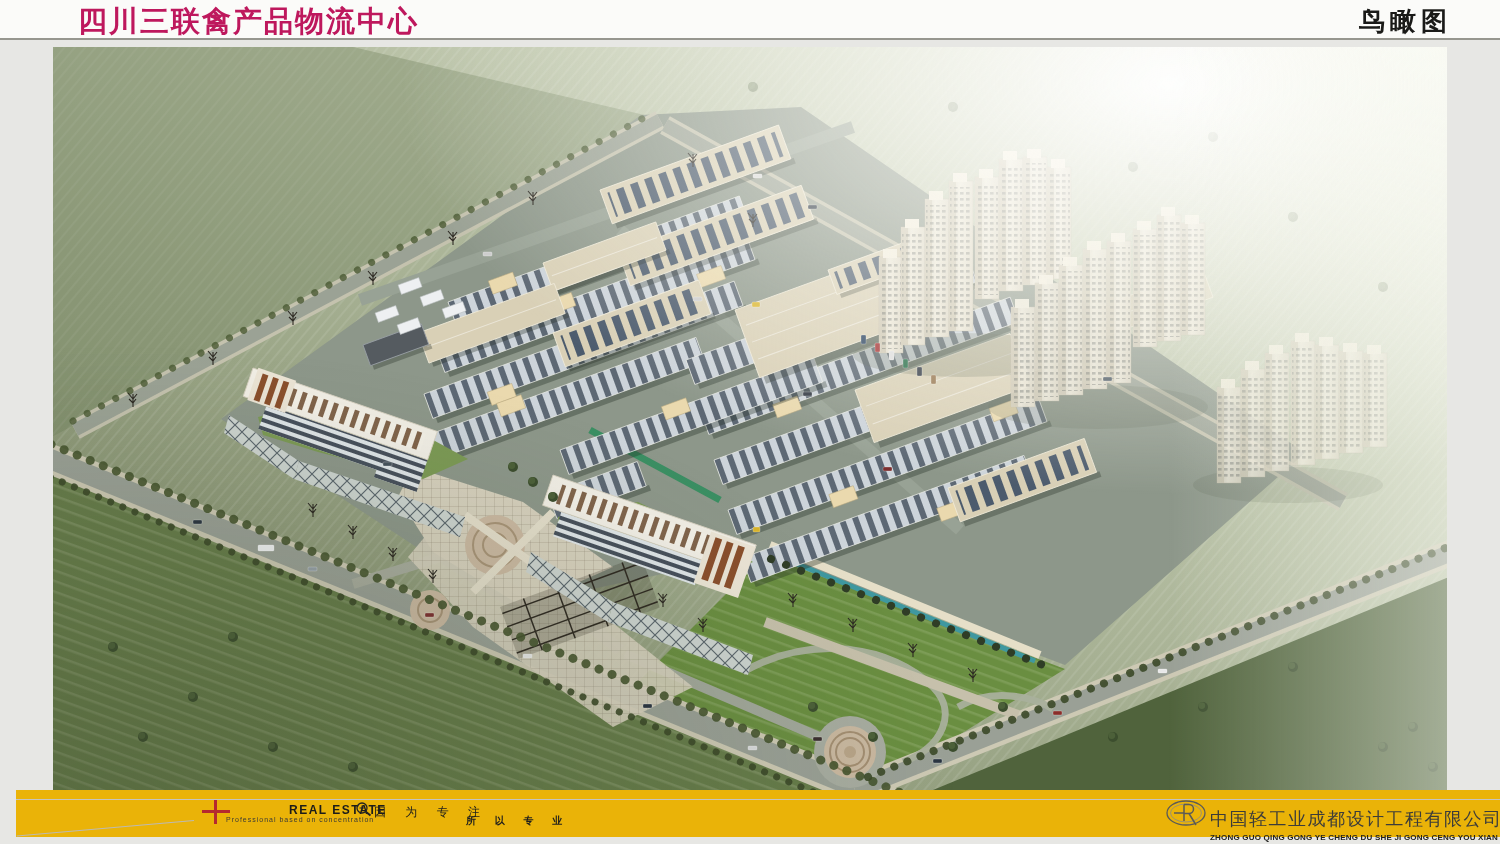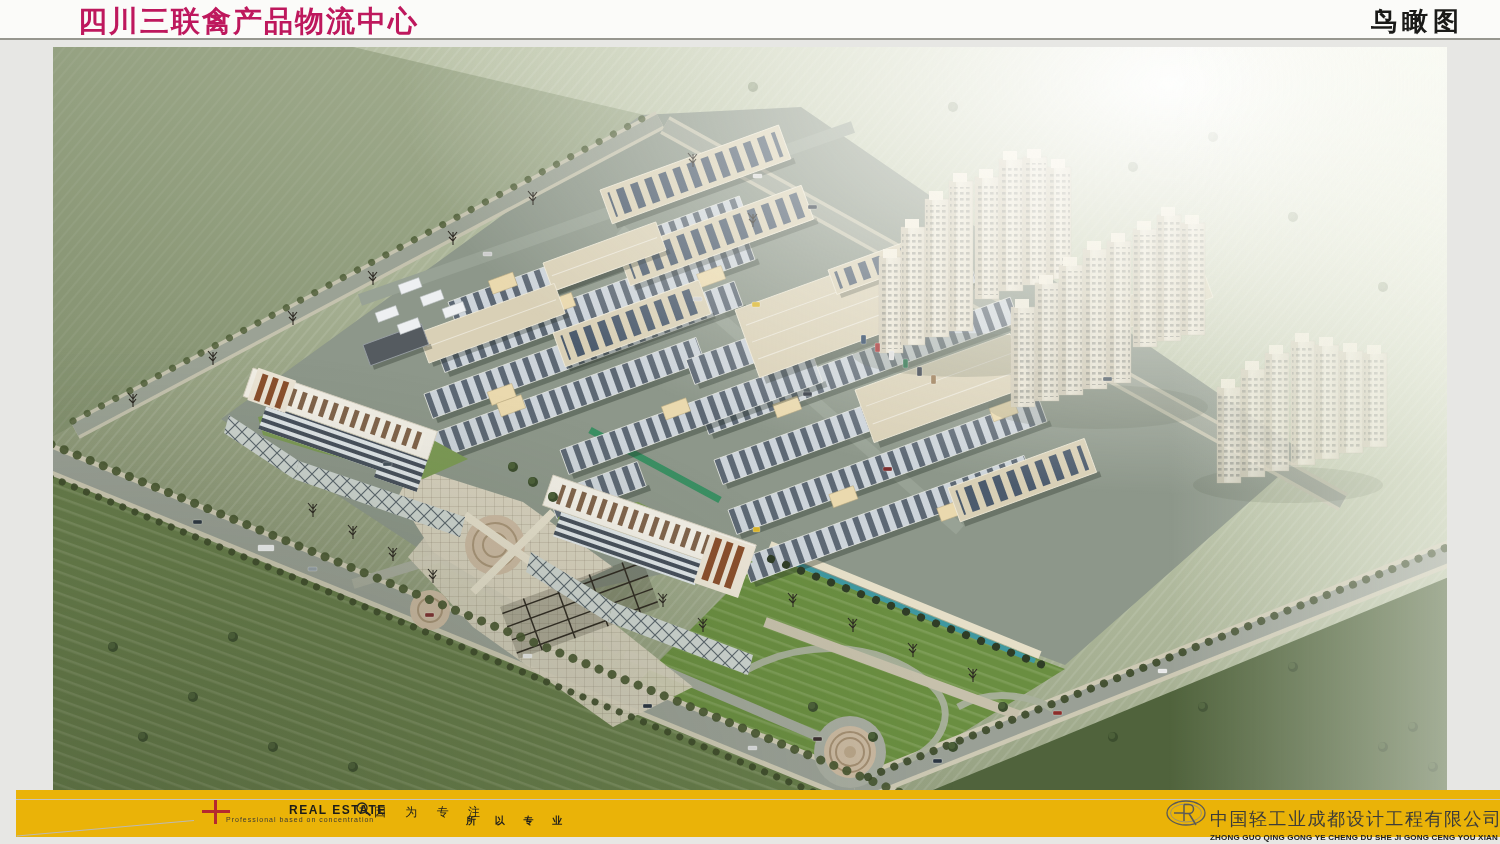--- a/index.html
+++ b/index.html
@@ -3,21 +3,21 @@
 <meta charset="utf-8">
 <style>
   html,body{margin:0;padding:0;background:#d2d2cf;}
   .board{position:relative;width:1500px;height:844px;background:#e7e7e4;overflow:hidden;
          font-family:"Liberation Sans",sans-serif;}
   
   .hdr{position:absolute;left:0;top:0;width:100%;height:38px;background:#fbfbf9;
        border-bottom:2px solid #96968f;}
   .hdr-title{position:absolute;left:78px;top:2px;font-size:29px;font-weight:bold;
              color:#be185d;letter-spacing:2px;white-space:nowrap;font-family:Liberation Serif, serif;}
-  .hdr-view{position:absolute;right:36px;top:4px;font-size:26px;font-weight:bold;
+  .hdr-view{position:absolute;right:48px;top:4px;font-size:26px;font-weight:bold;
             color:#1a1a18;letter-spacing:5px;white-space:nowrap;}
   
   .render{position:absolute;left:53px;top:47px;width:1394px;height:743px;background:#9aa586;}
   .render svg{display:block;}
   
   .ftr{position:absolute;left:16px;top:790px;width:100%;height:47px;background:#eab308;}
   .ftr-rule{position:absolute;left:0;top:9px;width:100%;height:1px;background:#c6c4bf;}
   .ftr-diag{position:absolute;left:0;top:30px;width:178px;height:1px;background:#bcbab4;
             transform:rotate(-5deg);transform-origin:right center;}
   .cross{position:absolute;left:186px;top:10px;width:28px;height:24px;}

